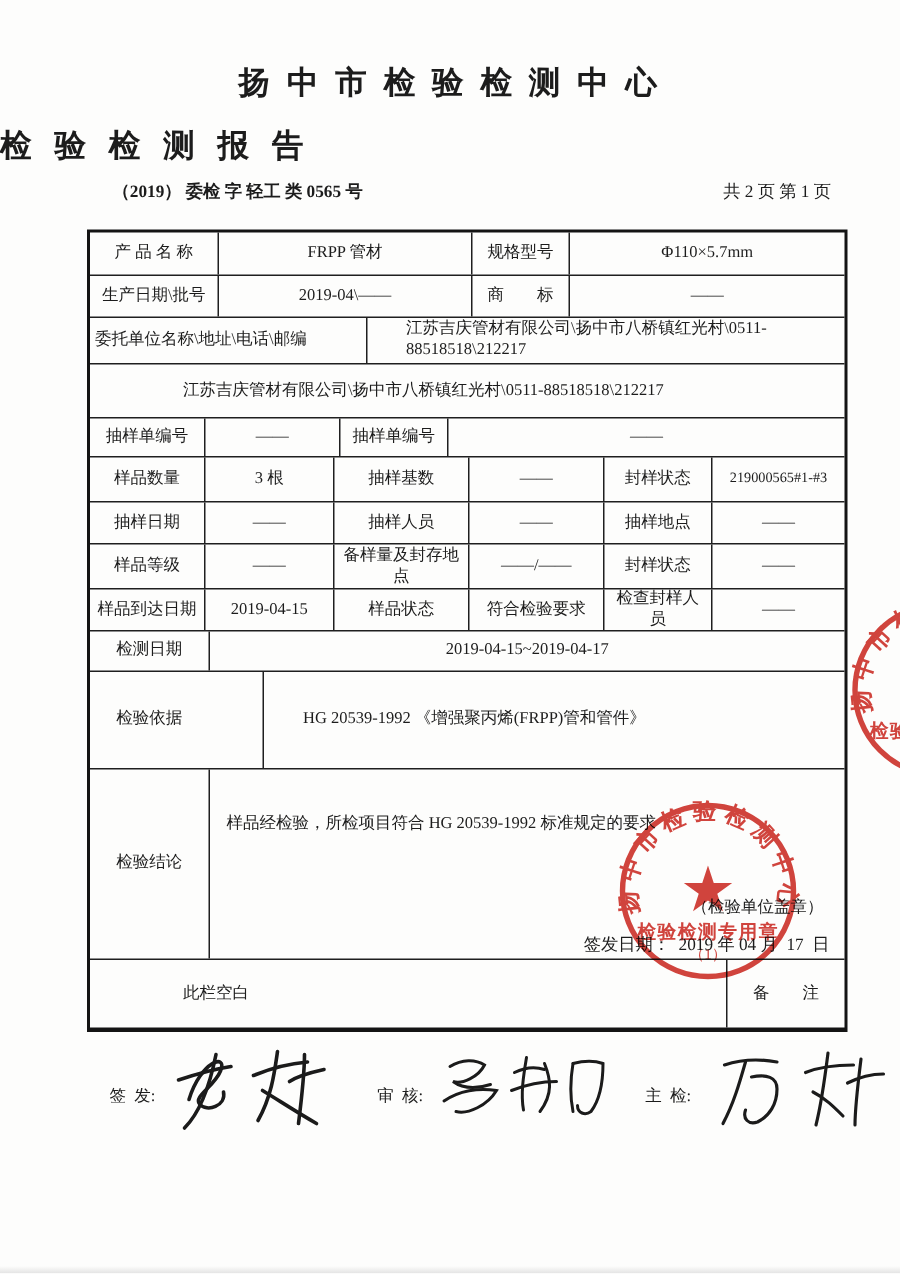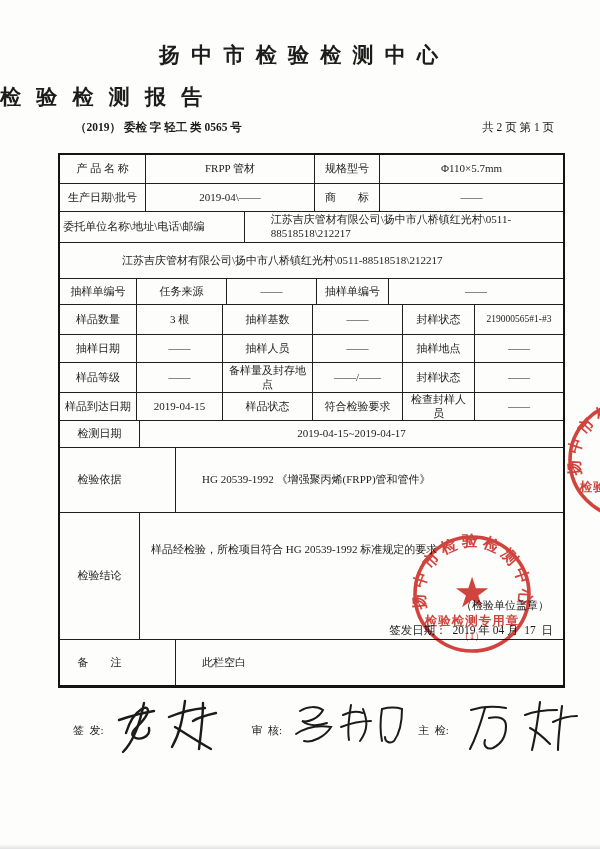--- a/index.html
+++ b/index.html
@@ -79,21 +79,20 @@
     </div>
     <div class="tr r3">
       <div class="td wb1">委托单位名称\地址\电话\邮编</div>
       <div class="td grow left">江苏吉庆管材有限公司\扬中市八桥镇红光村\0511-88518518\212217</div>
     </div>
     <div class="tr r4">
       <div class="td grow left">江苏吉庆管材有限公司\扬中市八桥镇红光村\0511-88518518\212217</div>
     </div>
     <div class="tr r5">
       <div class="td wc1">抽样单编号</div>
-      <div class="td wc3">任务来源</div>
       <div class="td wc4">——</div>
       <div class="td wc5">抽样单编号</div>
       <div class="td grow">——</div>
     </div>
     <div class="tr r6">
       <div class="td wc1">样品数量</div>
       <div class="td wc2">3 根</div>
       <div class="td wc3">抽样基数</div>
       <div class="td wc4">——</div>
       <div class="td wc5">封样状态</div>
@@ -133,22 +132,22 @@
     </div>
     <div class="tr r12">
       <div class="td wd1">检验结论</div>
       <div class="td grow concl-cell">
         <div class="concl-text">样品经检验，所检项目符合 HG 20539-1992 标准规定的要求</div>
         <div class="seal-note">（检验单位盖章）</div>
         <div class="issue-date">签发日期：  2019 年 04 月  17  日</div>
       </div>
     </div>
     <div class="tr r13">
+      <div class="td grow left">此栏空白</div>
       <div class="td wd1">备　　注</div>
-      <div class="td grow left">此栏空白</div>
     </div>
   </div>
 
   <div class="stamp stamp-main">
     <svg width="150" height="150" viewBox="-75 -75 150 150">
       <defs>
         <path id="arcA" d="M -36 32 A 48 48 0 1 1 36 32" fill="none"></path>
       </defs>
       <circle cx="0" cy="0" r="57" fill="none" stroke="#cf352e" stroke-width="3.6"></circle>
       <text fill="#cf352e" font-size="15.5" font-weight="bold" letter-spacing="4.5" font-family="Liberation Serif, DejaVu Serif, serif">
@@ -195,21 +194,21 @@
         <path d="M10,14 C18,9 27,9 33,13 C29,21 18,26 12,24 C20,30 31,28 37,26"></path>
         <path d="M6,37 C16,30 29,28 41,30 C35,40 22,46 14,44"></path>
         <path d="M53,18 C61,14 67,14 73,16"></path>
         <path d="M61,8 C59,20 57,32 59,43"></path>
         <path d="M51,30 C61,26 71,24 81,24"></path>
         <path d="M73,12 C77,22 79,32 70,44"></path>
         <path d="M92,12 C90,24 90,34 92,44"></path>
         <path d="M92,12 C100,10 106,10 112,12 C112,24 110,36 104,44 C100,47 95,45 95,40"></path>
       </svg>
     </span>
-    <span class="sign-label" style="margin-left:10px">主  检:</span>
+    <span class="sign-label" style="margin-left:22px">主  检:</span>
     <span class="sig" style="margin-left:12px;top:-4px" title="顾琳">
       <svg width="118" height="56" viewBox="0 0 118 56" fill="none" stroke="#1b1b1b" stroke-width="2.1" stroke-linecap="round">
         <path d="M10,12 C22,8 34,8 45,10"></path>
         <path d="M24,10 C20,24 16,38 9,51"></path>
         <path d="M28,20 C38,18 45,20 45,28 C45,38 40,46 32,50 C26,52 22,48 24,42"></path>
         <path d="M64,17 C74,13 85,12 96,12"></path>
         <path d="M79,4 C77,20 75,36 71,52"></path>
         <path d="M69,30 C77,34 83,40 89,46"></path>
         <path d="M101,8 C99,24 97,40 97,52"></path>
         <path d="M92,24 C100,20 108,18 116,18"></path>

